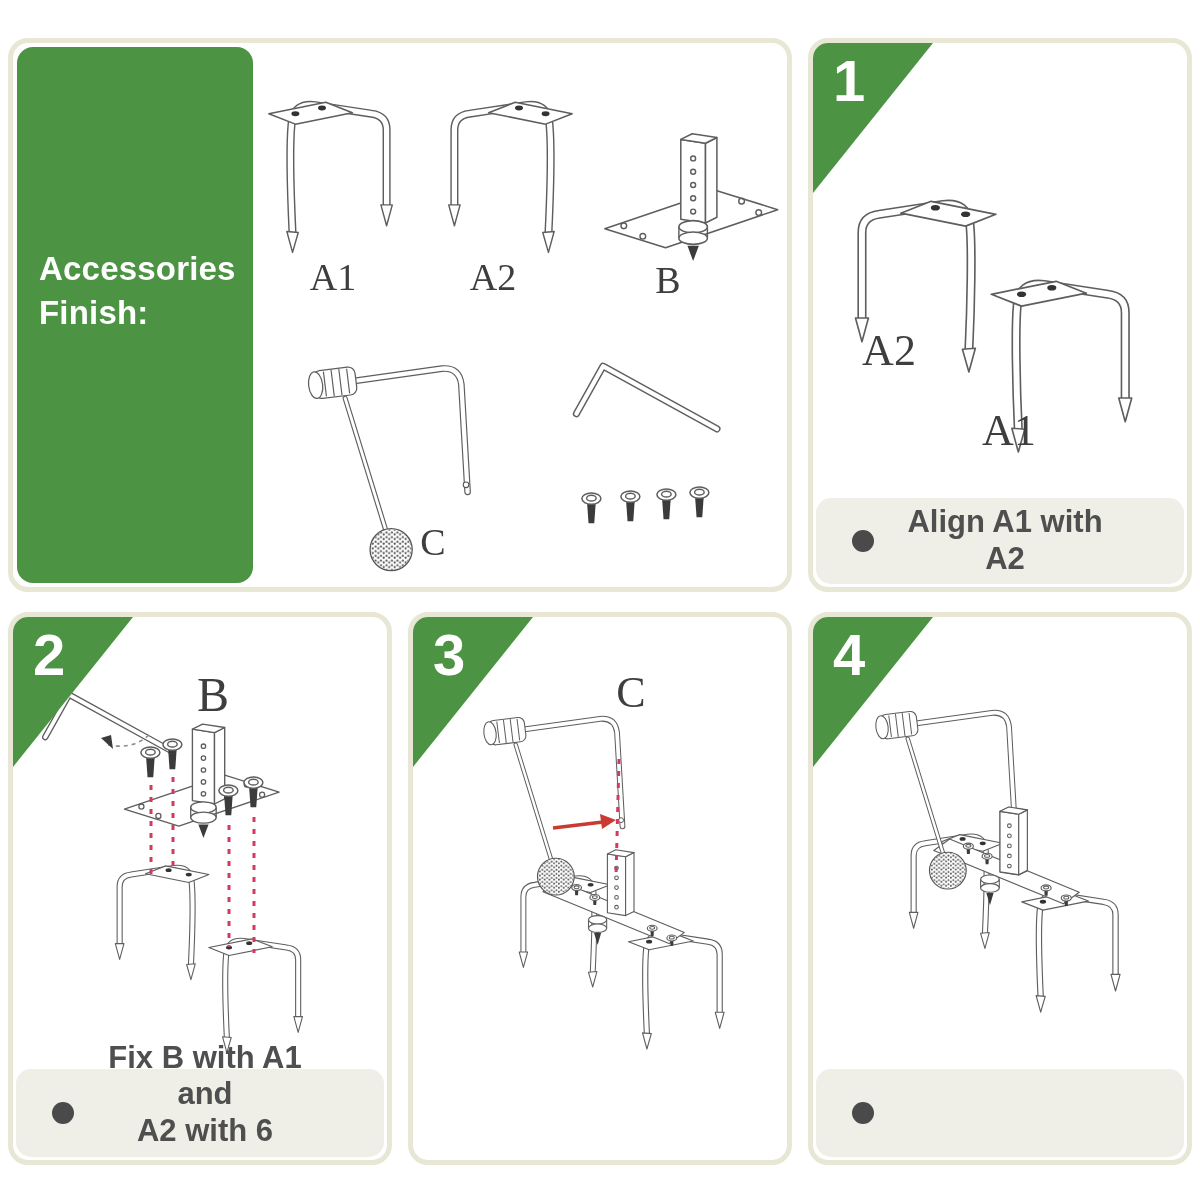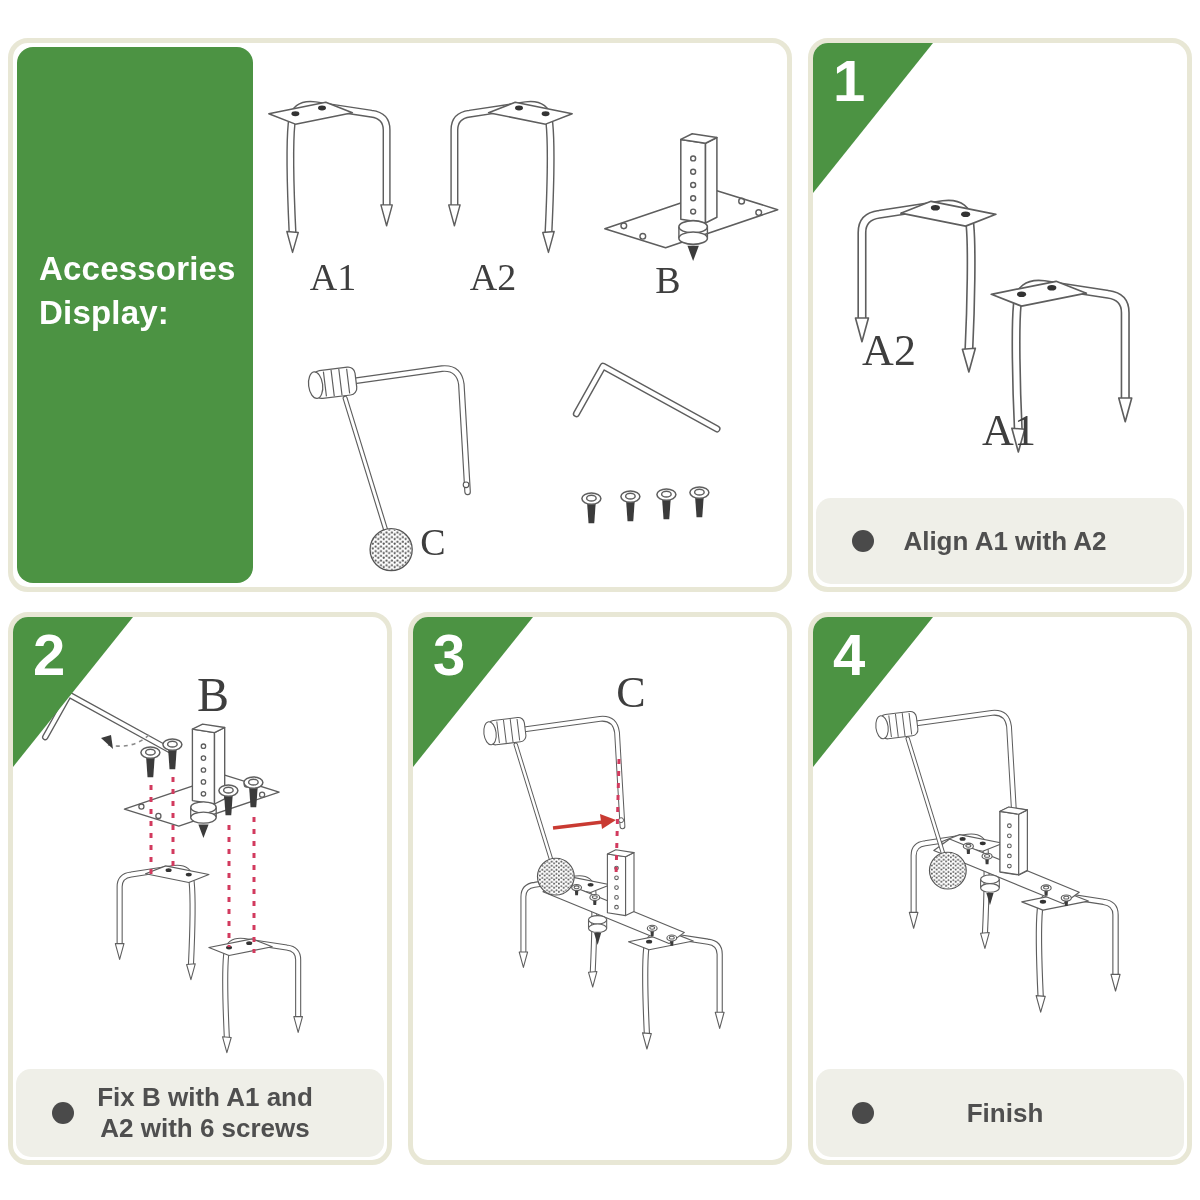--- a/index.html
+++ b/index.html
@@ -25,21 +25,21 @@
   .tri{position:absolute;left:0;top:0;width:120px;height:150px;background:var(--green);
     clip-path:polygon(0 0,100% 0,0 100%)}
   .stepnum{position:absolute;left:20px;top:4px;color:#fff;font-weight:bold;font-size:58px}
   .art{position:absolute}
   .caption{position:absolute;left:3px;right:3px;background:var(--caption-bg);
     border-radius:15px;display:flex;align-items:center;justify-content:center}
   .toprow .caption{bottom:3px;height:86px}
   .botrow .caption{bottom:3px;height:88px}
   .bullet{position:absolute;left:36px;top:50%;margin-top:-11px;width:22px;height:22px;
     border-radius:50%;background:#4a4a4a}
-  .captxt{color:var(--caption-text);font-weight:bold;font-size:26px;line-height:1.18;
+  .captxt{color:var(--caption-text);font-weight:bold;font-size:31px;line-height:1.18;
     text-align:center;white-space:pre-line;padding:0 60px 0 70px}
   svg{display:block}
   .tub-o{fill:none;stroke:var(--line);stroke-width:8.5;stroke-linecap:round;stroke-linejoin:round}
   .tub-i{fill:none;stroke:#fff;stroke-width:5.5;stroke-linecap:round;stroke-linejoin:round}
   .tub2-o{fill:none;stroke:var(--line);stroke-width:7.5;stroke-linecap:round;stroke-linejoin:round}
   .tub2-i{fill:none;stroke:#fff;stroke-width:4.5;stroke-linecap:round;stroke-linejoin:round}
   .rod-o{fill:none;stroke:var(--line);stroke-width:6.5;stroke-linecap:round}
   .rod-i{fill:none;stroke:#fff;stroke-width:3.6;stroke-linecap:round}
   .plate{fill:#fff;stroke:var(--line);stroke-width:1.6;stroke-linejoin:round}
   .thin{fill:none;stroke:var(--line);stroke-width:1.5}
@@ -138,21 +138,21 @@
       <ellipse class="plate" cx="118" cy="136" rx="13" ry="6"></ellipse>
       <polygon class="dk" points="113,143 123,143 118,160"></polygon>
     </g>
   </defs>
 </svg>
 
 <div class="page">
 
   <section class="panel acc toprow">
     <div class="green-box">
-      <div class="green-title">Accessories Display:</div>
+      <div class="green-title">Accessories Finish:</div>
     </div>
     <svg class="art" style="left:240px;top:0;width:540px;height:544px" viewBox="0 0 540 544">
       <g>
         <use href="#bracketL" transform="translate(12,8) scale(0.95)"></use>
       </g>
       <text class="lbl" x="80" y="247" font-size="38" text-anchor="middle">A1</text>
       <g>
         <g transform="translate(190,8) scale(0.95)">
             <use href="#bracketR"></use>
           </g>
@@ -266,17 +266,16 @@
         <use href="#partC" transform="translate(58,70) scale(0.68)"></use>
       </g>
       <g>
         <use href="#tubeB" transform="translate(187,190) scale(0.72)"></use>
       </g>
     </svg>
     <div class="tri"></div>
     <div class="stepnum">4</div>
     <div class="caption">
       <span class="bullet"></span>
-      <span class="captxt">Finish</span>
     </div>
   </section>
 
 </div>
 
 </body></html>

